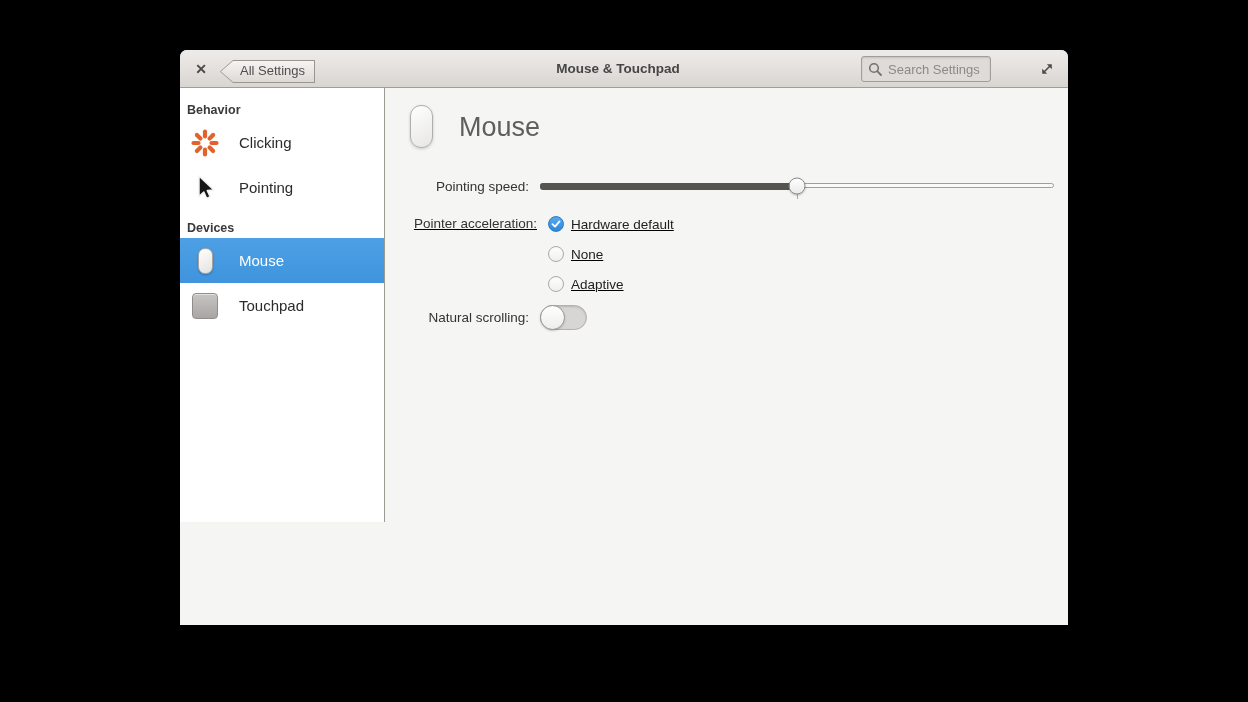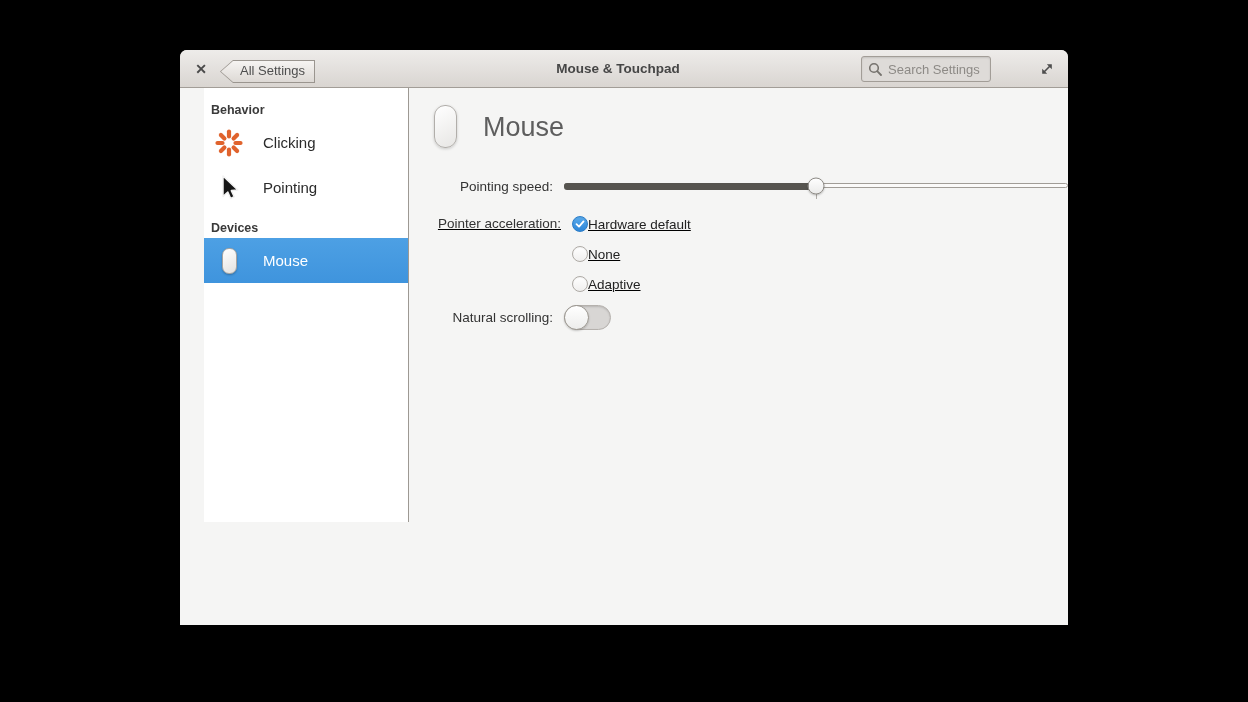--- a/index.html
+++ b/index.html
@@ -48,21 +48,21 @@
   .search-entry svg { flex: 0 0 auto; }
   .search-entry input {
     width: 100%; border: none; outline: none; background: transparent;
     font-family: "Liberation Sans", sans-serif; font-size: 13px; color: #555;
     margin-left: 6px;
   }
   .search-entry input::placeholder { color: #8d8a86; opacity: 1; }
   .maximize-btn { position: absolute; left: 858px; top: 10px; width: 18px; height: 18px; }
 
   
-  .win-body { display: flex; height: 434px; padding-left: 24px; }
+  .win-body { display: flex; height: 434px; }
 
   .sidebar {
     width: 205px; background: #ffffff; border-right: 1px solid #9d9993;
     padding-top: 12px; flex: 0 0 auto;
   }
   .side-header {
     font-size: 12.5px; font-weight: bold; color: #3a3a3a;
     line-height: 20px; padding-left: 7px;
   }
   .side-header.devices { margin-top: 8px; }
@@ -119,21 +119,21 @@
   .slider .handle {
     position: absolute; left: var(--value); top: 13px; width: 17px; height: 17px;
     transform: translate(-50%, -50%); border-radius: 50%;
     background: linear-gradient(#fefefe, #ebebea);
     border: 1px solid #8e8b86; box-shadow: 0 1px 2px rgba(0,0,0,0.25);
   }
 
   .row-accel { left: 8px; top: 121px; align-items: flex-start; text-decoration: underline; }
   .row-accel .form-label { line-height: 30px; }
   .radio-group { margin-left: 11px; }
-  .radio-option { height: 30px; display: flex; align-items: center; }
+  .radio-option { height: 30px; display: flex; align-items: center; gap: 7px; }
   .radio {
     width: 16px; height: 16px; border-radius: 50%;
     background: linear-gradient(#ffffff, #f0efee); border: 1px solid #aeaaa5;
     box-shadow: inset 0 1px 1px rgba(0,0,0,0.05);
     display: flex; align-items: center; justify-content: center; flex: 0 0 auto;
   }
   .radio.checked {
     background: linear-gradient(#5aabec, #2e86d8); border: 1px solid #2b7dc8;
   }
   .radio-option span.opt-label { font-size: 13.5px; color: #222; }
@@ -211,20 +211,26 @@
 
       <div class="side-header devices">Devices</div>
 
       <div class="side-item selected">
         <div class="icon-box">
           <div class="mouse-glyph"></div>
         </div>
         <span>Mouse</span>
       </div>
 
+      <div class="side-item">
+        <div class="icon-box">
+          <div class="touchpad-glyph"></div>
+        </div>
+        <span>Touchpad</span>
+      </div>
     </div>
 
     <div class="content">
 
       <div class="page-header">
         <div class="big-mouse"></div>
         <div class="page-title">Mouse</div>
       </div>
 
       <div class="form-row row-speed">

